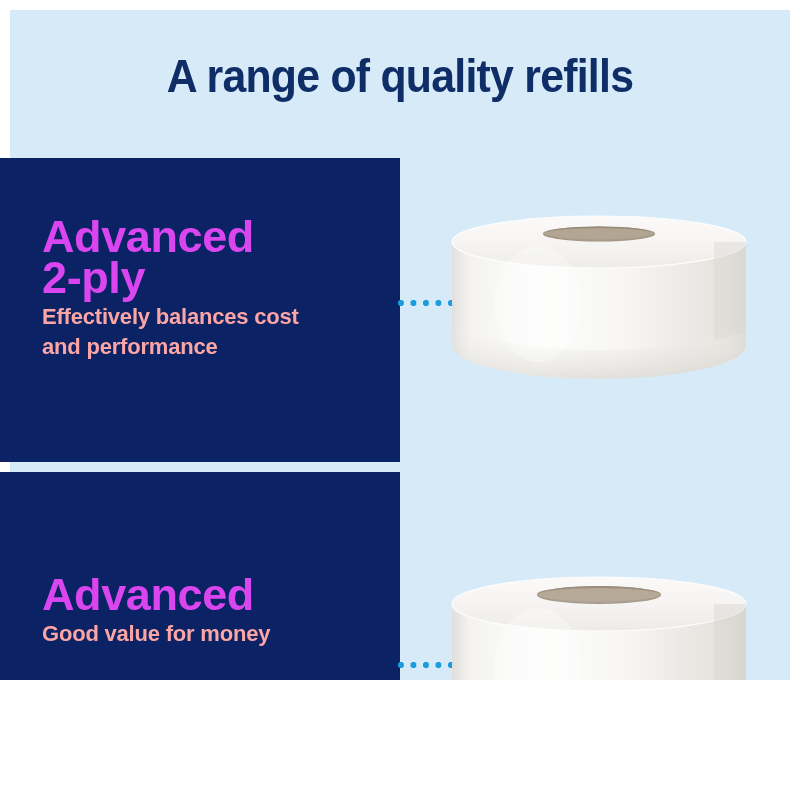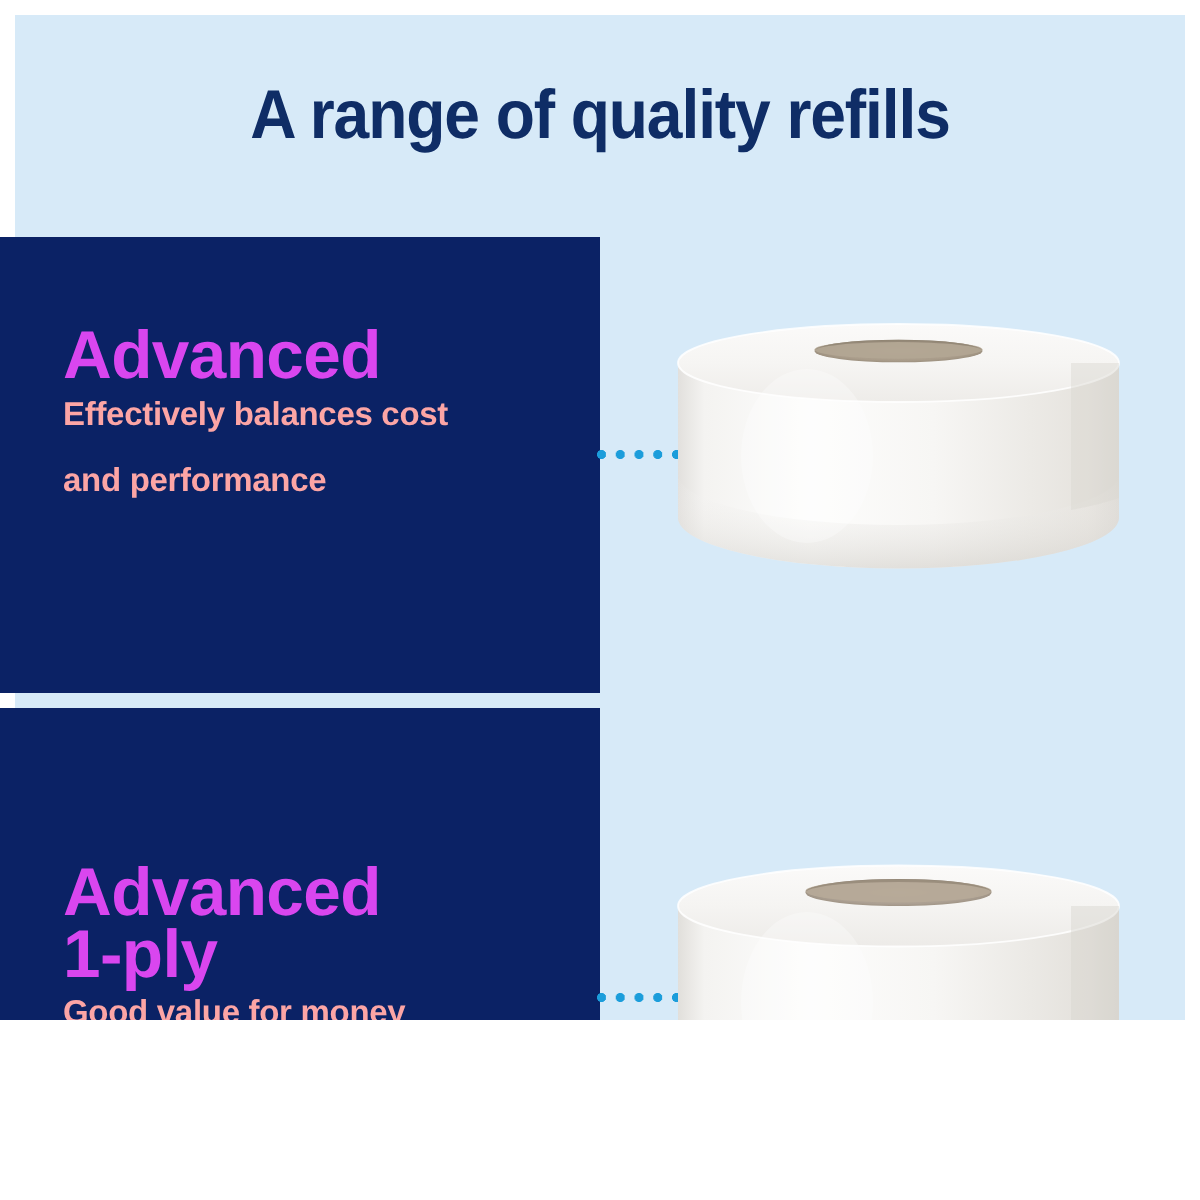--- a/index.html
+++ b/index.html
@@ -142,22 +142,23 @@
 
 <div id="poster">
 
   <div id="bg-panel"></div>
 
   <div id="title">A range of quality refills</div>
 
   <div class="card" id="card-1">
     <div class="card-inner">
       <div class="card-heading">Advanced</div>
+      <div class="card-heading">2-ply</div>
       <div class="card-sub">Effectively balances cost</div>
-      <div class="card-sub" style="margin-top:14px">and performance</div>
+      <div class="card-sub" style="margin-top:0">and performance</div>
     </div>
   </div>
 
   <div class="connector" id="connector-1">
     <div class="leader-dots"></div>
     <div class="leader-ring"></div>
   </div>
 
   <div class="roll" id="roll-1">
     <svg viewBox="0 0 306 174" xmlns="http://www.w3.org/2000/svg">
@@ -202,21 +203,20 @@
 
       <ellipse cx="92" cy="92" rx="44" ry="58" fill="#ffffff" opacity="0.30"></ellipse>
 
       <path d="M268,30 L268,128 A147,34 0 0 0 300,120 L300,30 Z" fill="#d9d6d0" opacity="0.45"></path>
     </svg>
   </div>
 
   <div class="card" id="card-2">
     <div class="card-inner">
       <div class="card-heading">Advanced</div>
-      <div class="card-heading">1-ply</div>
       <div class="card-sub">Good value for money</div>
     </div>
   </div>
 
   <div class="connector" id="connector-2">
     <div class="leader-dots"></div>
     <div class="leader-ring"></div>
   </div>
 
   <div class="roll" id="roll-2">

